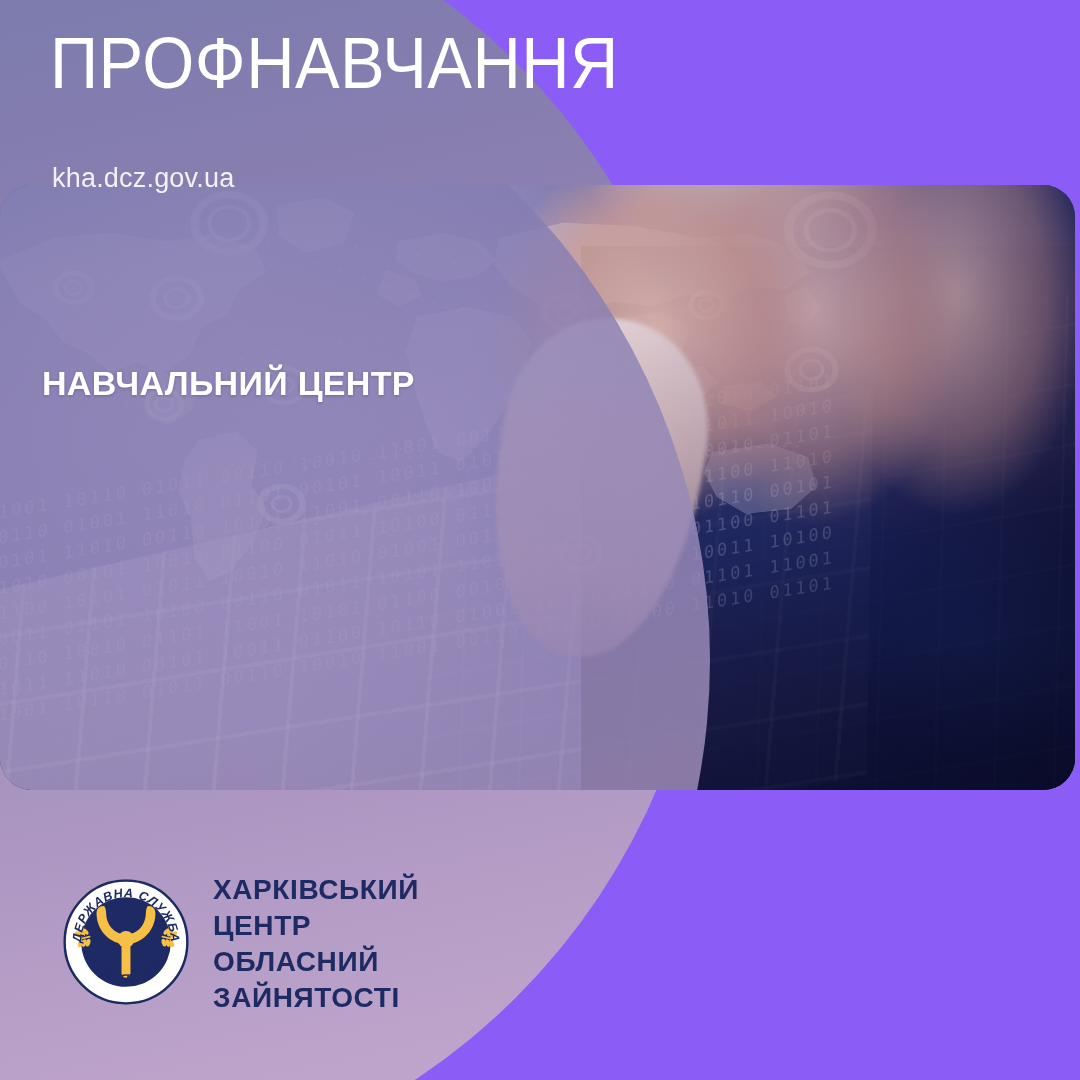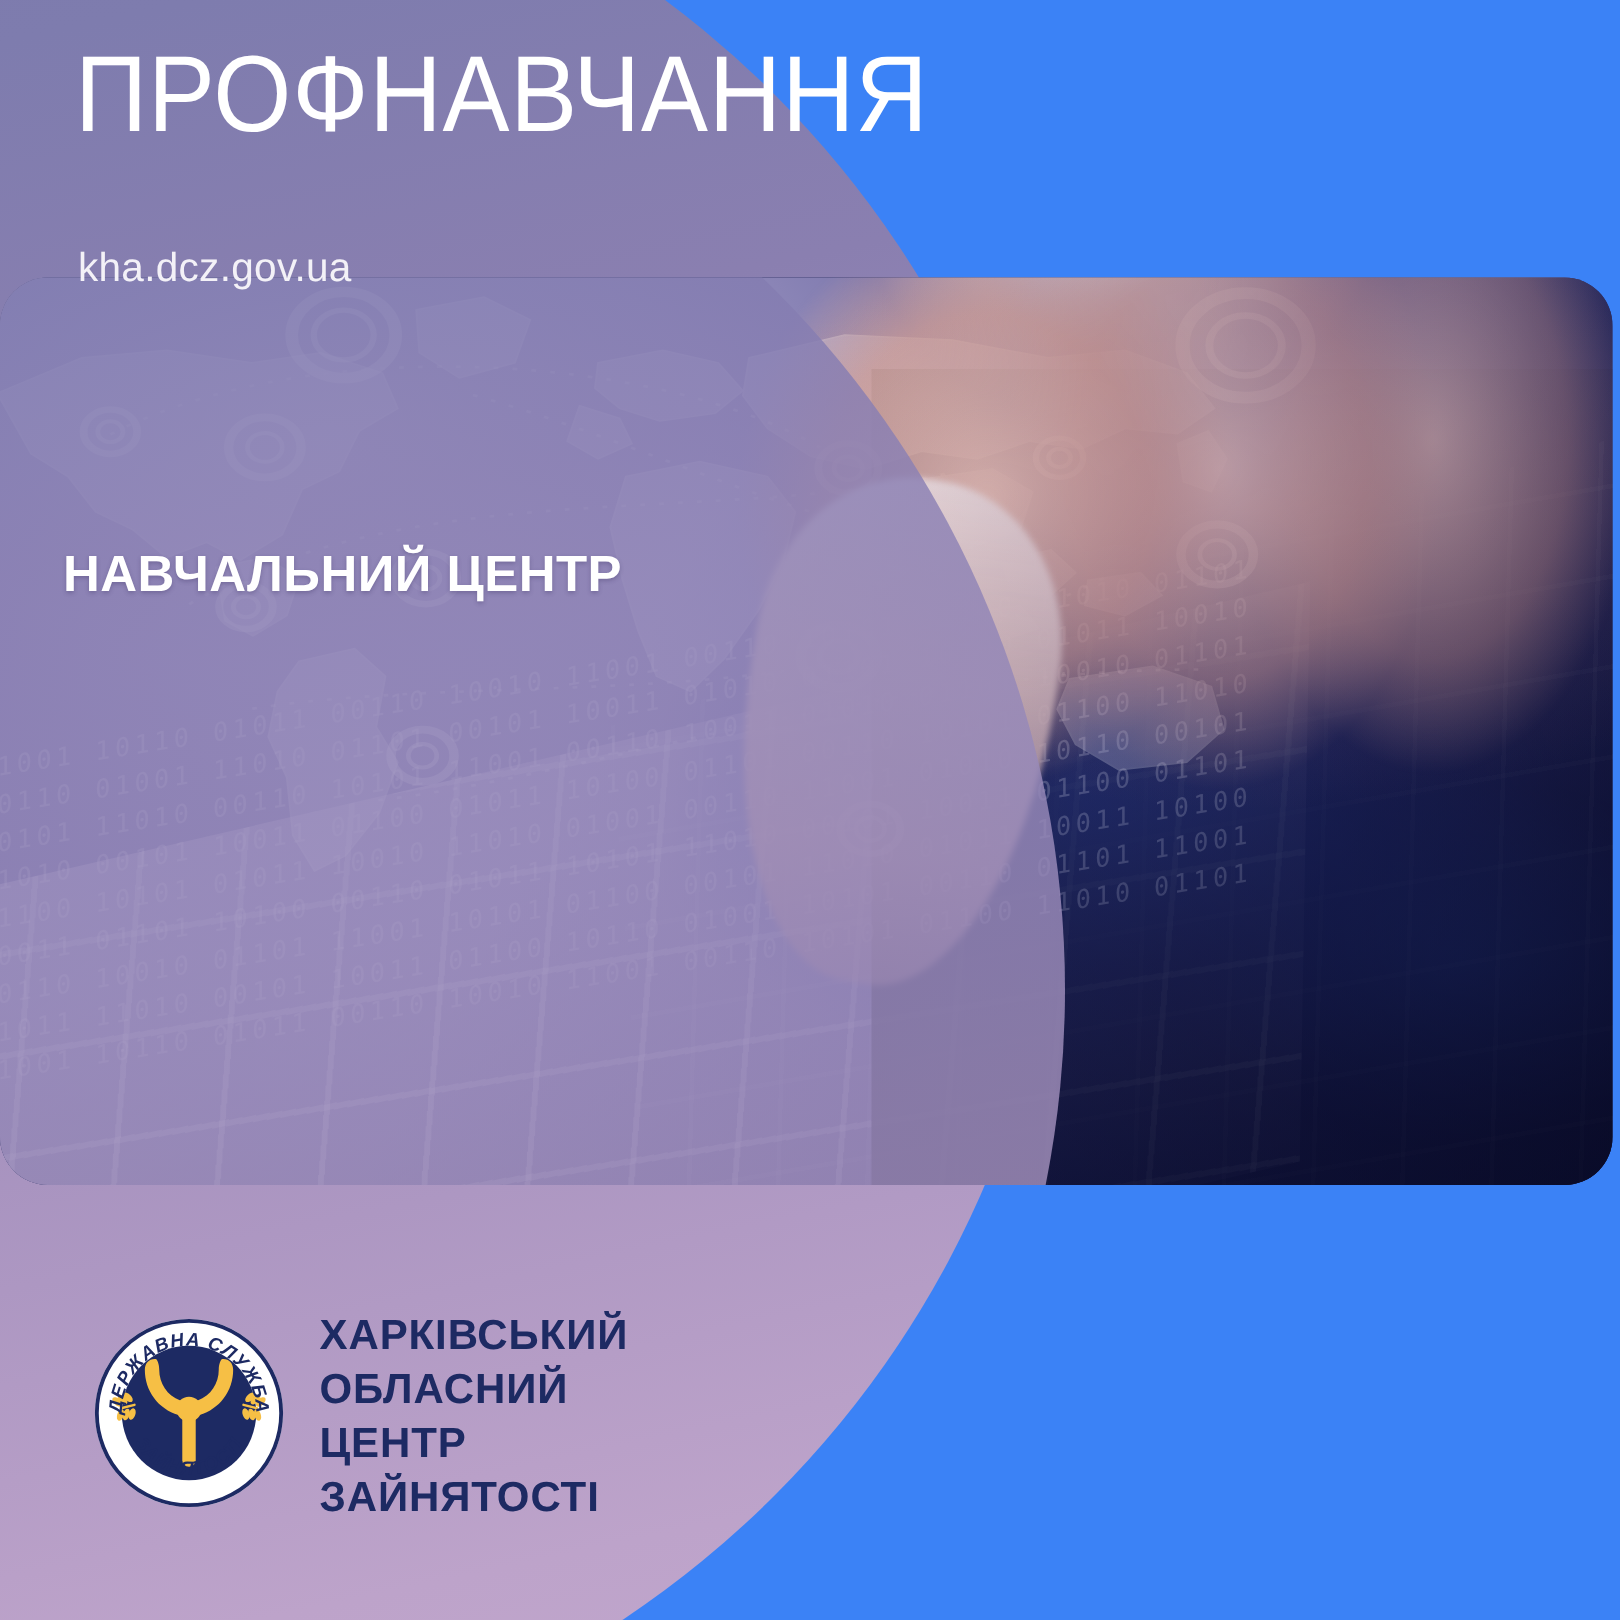--- a/index.html
+++ b/index.html
@@ -2,21 +2,21 @@
 <html><head>
 <meta charset="utf-8">
 <style>
   html,body{margin:0;padding:0;}
   body{
     width:1080px;height:1080px;overflow:hidden;
     background:#ffffff;
     font-family:"Liberation Sans","DejaVu Sans",sans-serif;
     position:relative;
   }
-  #stage{position:absolute;inset:0;width:1080px;height:1080px;overflow:hidden;background:#3b82f6;}
+  #stage{position:absolute;inset:0;width:1080px;height:1080px;overflow:hidden;background:#8b5cf6;}
 
   
   .bg-circle{
     position:absolute;
     left:-610px;top:-130px;
     width:1320px;height:1320px;
     border-radius:50%;
     background:linear-gradient(168deg,#7a78ab 0%,#7e7cae 18%,#8a7fb0 34%,#9c8bba 52%,#ad97c2 70%,#bda3ca 86%,#c4a9ce 100%);
   }
 
@@ -330,19 +330,19 @@
         <text font-family="Liberation Sans, sans-serif" font-size="19.5" font-weight="700" font-style="italic" fill="#1d2a63" letter-spacing="1.1">
           <textPath href="#arcTop" startOffset="50%" text-anchor="middle" id="logoArcTop">ДЕРЖАВНА СЛУЖБА</textPath>
         </text>
         <text font-family="Liberation Sans, sans-serif" font-size="19.5" font-weight="700" font-style="italic" fill="#1d2a63" letter-spacing="1.1">
           <textPath href="#arcBot" startOffset="50%" text-anchor="middle" id="logoArcBot">ЗАЙНЯТОСТІ</textPath>
         </text>
       </svg>
     </div>
     <div class="org">
       <span class="ol">ХАРКІВСЬКИЙ</span>
+      <span class="ol">ЦЕНТР</span>
       <span class="ol">ОБЛАСНИЙ</span>
-      <span class="ol">ЦЕНТР</span>
       <span class="ol">ЗАЙНЯТОСТІ</span>
     </div>
   </div>
 
 </div>
 
 </body></html>

